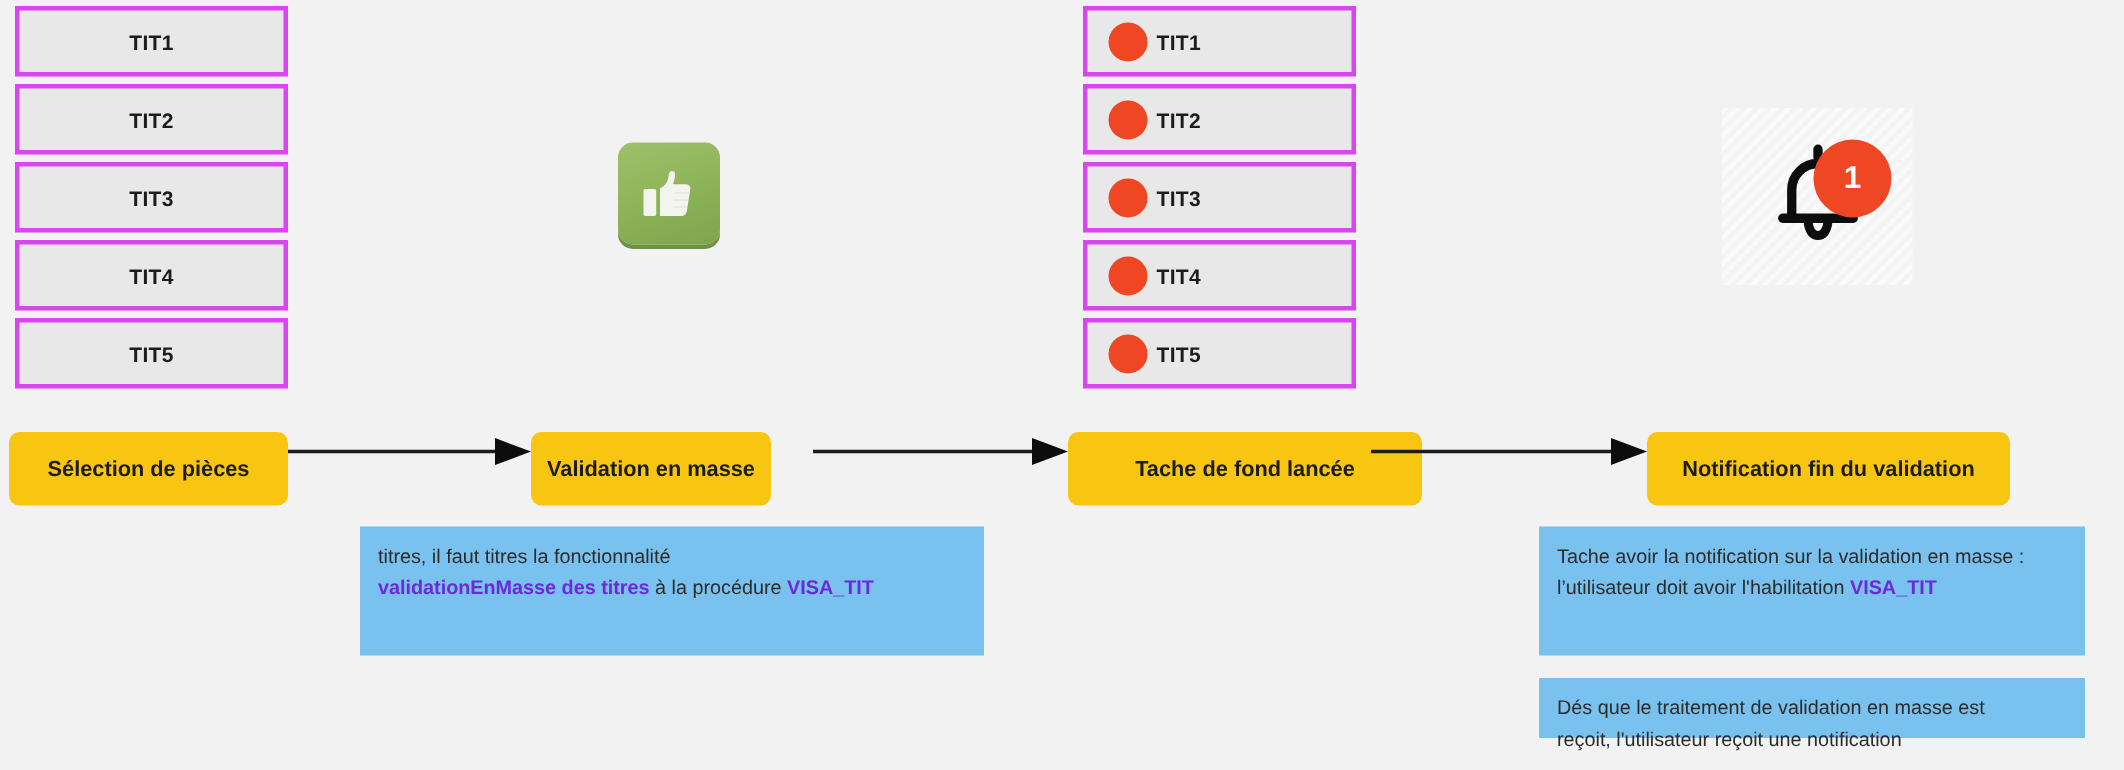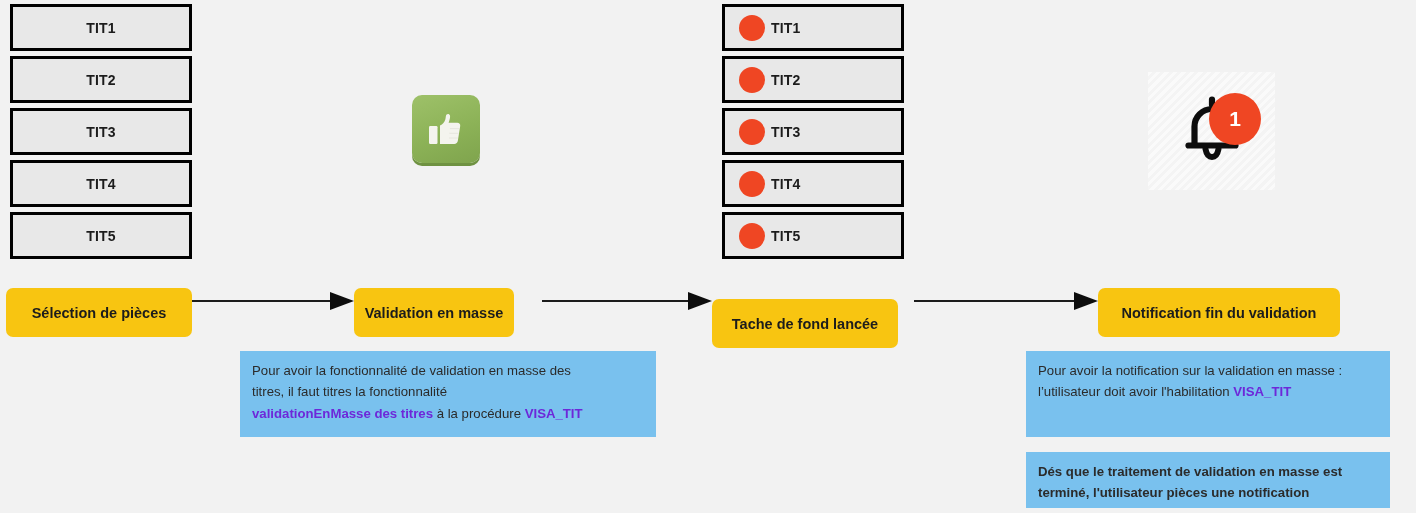--- a/index.html
+++ b/index.html
@@ -18,21 +18,21 @@
     position: relative;
     width: 1416px;
     height: 513px;
   }
 
   
   .tit-box {
     position: absolute;
     box-sizing: border-box;
     background: #e8e8e8;
-    border: 3px solid #000000;
+    border: 3px solid #d946ef;
     display: flex;
     align-items: center;
     justify-content: center;
   }
   .tit-label {
     font-size: 14px;
     font-weight: bold;
     color: #1c1c1c;
     letter-spacing: .2px;
   }
@@ -199,49 +199,48 @@
       <span>1</span>
     </div>
   </div>
 
   <div class="proc-box" style="left:6px; top:276px; width:186px; height:49px;">
     <span class="proc-label">Sélection de pièces</span>
   </div>
   <div class="proc-box" style="left:354px; top:276px; width:160px; height:49px;">
     <span class="proc-label">Validation en masse</span>
   </div>
-  <div class="proc-box" style="left:712px; top:287px; width:186px; height:49px;">
+  <div class="proc-box" style="left:712px; top:276px; width:236px; height:49px;">
     <span class="proc-label">Tache de fond lancée</span>
   </div>
   <div class="proc-box" style="left:1098px; top:276px; width:242px; height:49px;">
     <span class="proc-label">Notification fin du validation</span>
   </div>
 
   <svg class="arrow" style="left:192px; top:291px; width:164px; height:20px;" viewBox="0 0 164 20">
     <line x1="0" y1="10" x2="142" y2="10" stroke="#1c1c1c" stroke-width="2.2"></line>
     <polygon points="138,1 162,10 138,19" fill="#0d0d0d"></polygon>
   </svg>
   <svg class="arrow" style="left:542px; top:291px; width:172px; height:20px;" viewBox="0 0 172 20">
     <line x1="0" y1="10" x2="150" y2="10" stroke="#1c1c1c" stroke-width="2.2"></line>
     <polygon points="146,1 170,10 146,19" fill="#0d0d0d"></polygon>
   </svg>
   <svg class="arrow" style="left:914px; top:291px; width:186px; height:20px;" viewBox="0 0 186 20">
     <line x1="0" y1="10" x2="164" y2="10" stroke="#1c1c1c" stroke-width="2.2"></line>
     <polygon points="160,1 184,10 160,19" fill="#0d0d0d"></polygon>
   </svg>
 
   <div class="note" style="left:240px; top:351px; width:416px; height:86px;">
-    <div>Pour avoir la fonctionnalité de validation en masse des</div>
     <div>titres, il faut titres la fonctionnalité</div>
     <div><b>validationEnMasse des titres</b><span> à la procédure </span><b>VISA_TIT</b></div>
   </div>
 
   <div class="note" style="left:1026px; top:351px; width:364px; height:86px;">
-    <div>Pour avoir la notification sur la validation en masse :</div>
+    <div>Tache avoir la notification sur la validation en masse :</div>
     <div><span>l’utilisateur doit avoir l'habilitation </span><b>VISA_TIT</b></div>
   </div>
 
-  <div class="note" style="left:1026px; top:452px; width:364px; height:56px;font-weight:bold;">
+  <div class="note" style="left:1026px; top:452px; width:364px; height:40px;">
     <div>Dés que le traitement de validation en masse est</div>
-    <div>terminé, l'utilisateur pièces une notification</div>
+    <div>reçoit, l'utilisateur reçoit une notification</div>
   </div>
 
 </div>
 
 </body></html>

